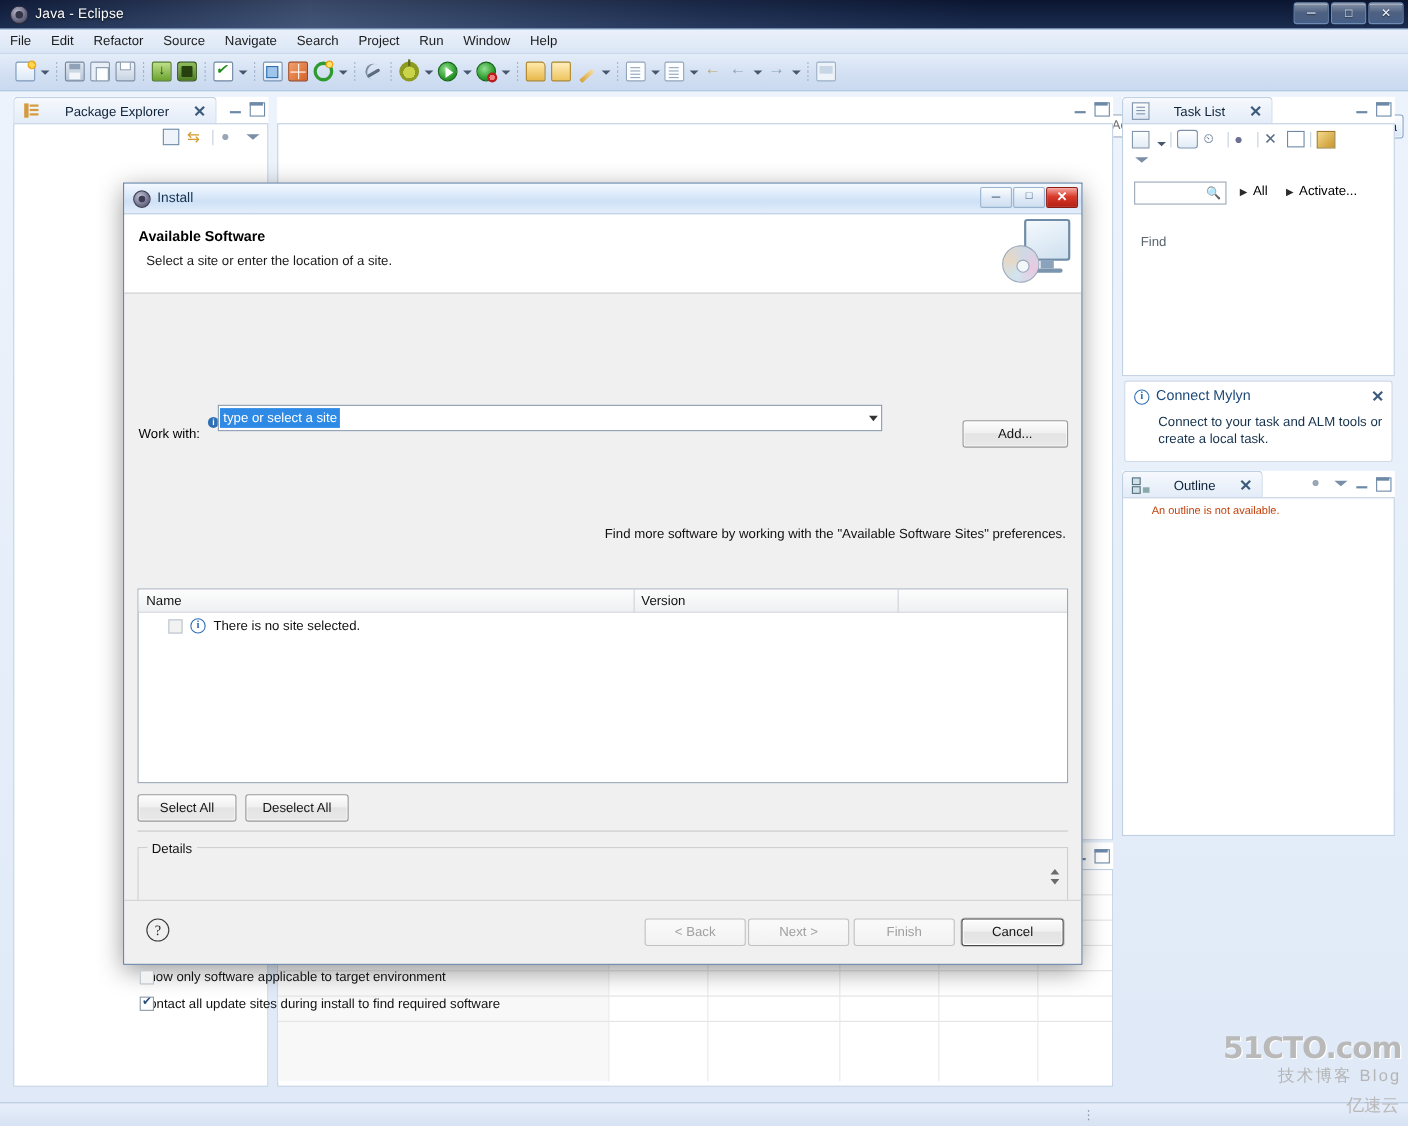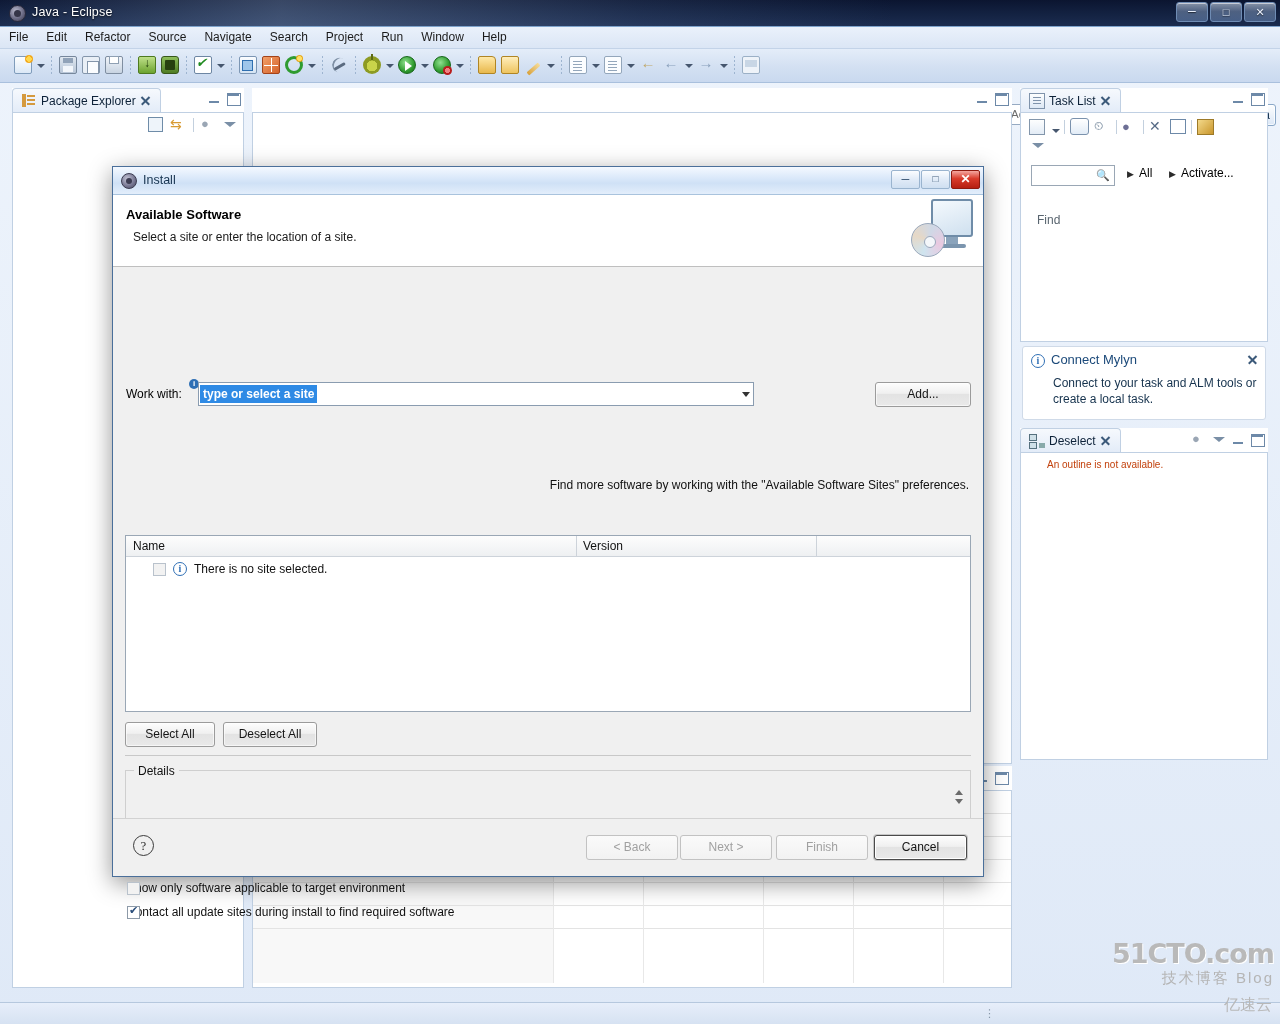--- a/index.html
+++ b/index.html
@@ -172,21 +172,21 @@
   .pi-java:after { content:""; position:absolute; right:0; bottom:0; width:9px;height:9px; border-radius:50%;
     background:radial-gradient(circle at 35% 35%,#8fe08f,#2f8b2f); }
 
   
   .panel { position:absolute; background:#fff; }
   .panel-tabbar {
     position:absolute; left:0; top:0; height:24px; width:100%;
   }
   .panel-tab {
     position:absolute; left:0; top:0; height:24px; padding:0 10px 0 8px;
-    display:flex; align-items:center; gap:4px;
+    display:flex; align-items:center; gap:22px;
     background: linear-gradient(180deg,#f6f9fd 0%,#e3ecf8 100%);
     border:1px solid #c0d0e3; border-bottom:none;
     border-radius:4px 4px 0 0;
     font-size:12px; color:#0d2239;
   }
   .closex { position:relative; width:10px; height:10px; }
   .closex:before, .closex:after {
     content:""; position:absolute; left:0; top:4px; width:11px; height:1.6px; background:#3c5a7a;
   }
   .closex:before { transform:rotate(45deg); }
@@ -585,21 +585,21 @@
     <div style="position:absolute; left:30px; top:28px; right:8px; font-size:12px; color:#15324d; line-height:16px;">
       <span class="link">Connect</span><span> to your task and ALM tools</span>
       <span>or </span><span class="link">create</span><span> a local task.</span>
     </div>
   </div>
 
   <div class="panel" style="left:1020px; top:428px; width:248px; height:332px;">
     <div class="panel-tabbar">
       <div class="panel-tab">
         <span class="vicon vi-outline"></span>
-        <span>Deselect</span>
+        <span>Outline</span>
         <span class="closex"></span>
       </div>
       <div class="panel-tools">
         <span style="width:15px;height:15px;color:#9aa6b4;font-size:13px;line-height:14px;">●</span>
         <span class="chev-dn"></span>
         <span class="ptool pt-min"></span>
         <span class="ptool pt-max"></span>
       </div>
     </div>
     <div class="panel-body">
@@ -645,21 +645,21 @@
           <span class="mon-stand"></span>
           <span class="mon-base"></span>
         <span class="cd"></span>
       </div>
     </div>
 
     <div id="dlg-body">
 
       <div class="lbl" style="left:13px; top:120px;">Work with:</div>
       <span class="info-sup" style="left:76px; top:112px;">i</span>
-      <div class="combo" style="left:85px; top:115px; width:556px;font-weight:bold;">
+      <div class="combo" style="left:85px; top:101px; width:604px;">
         <span class="sel">type or select a site</span>
         <span class="arrow"></span>
       </div>
       <div class="btn" style="left:762px; top:115px; width:96px;">Add...</div>
 
       <div style="position:absolute; right:14px; top:211px; font-size:12px; color:#111;">
         <span>Find more software by working with the </span><span class="link">"Available Software Sites"</span><span> preferences.</span>
       </div>
 
 

